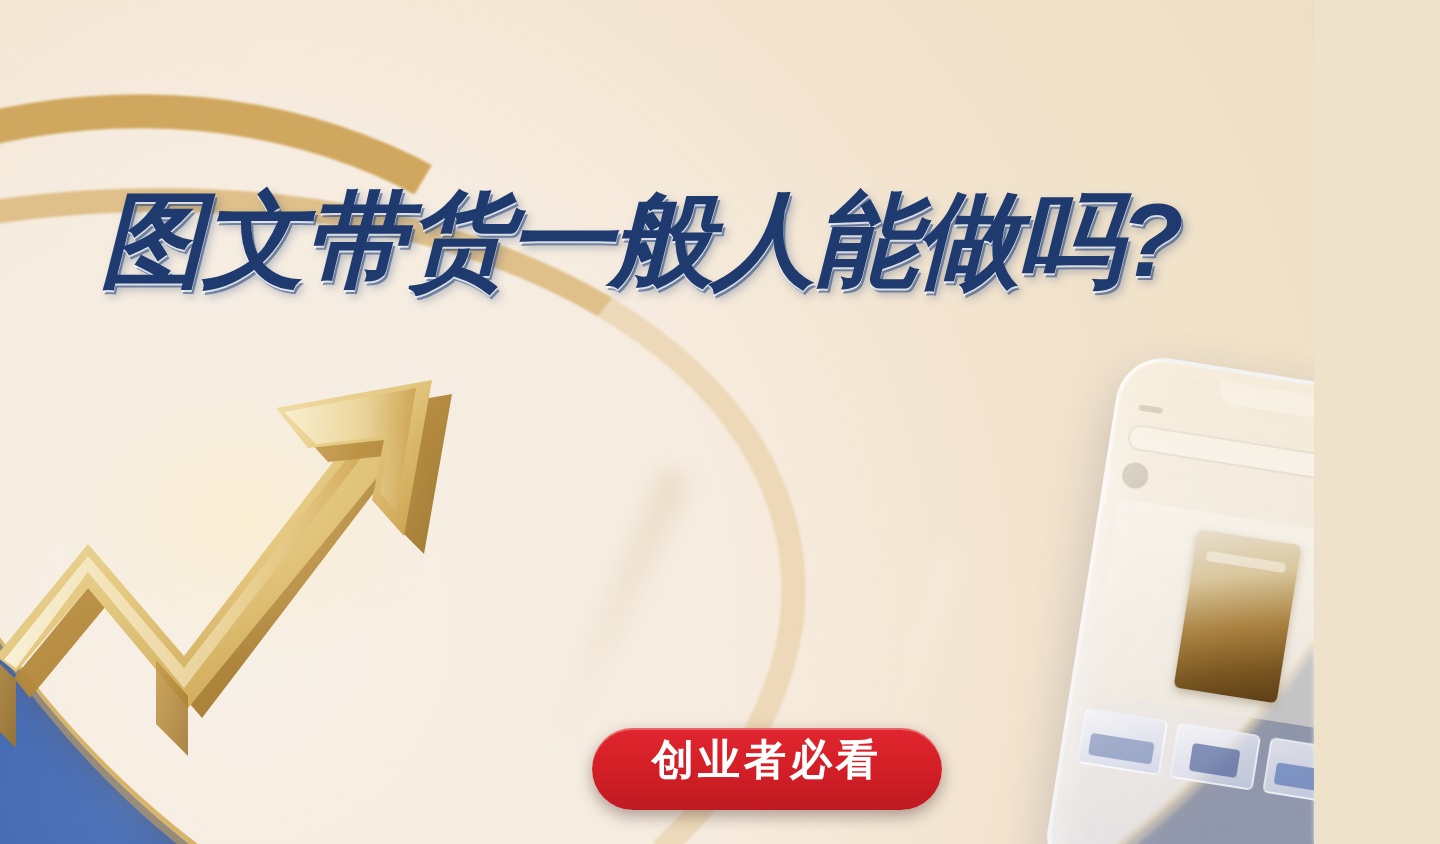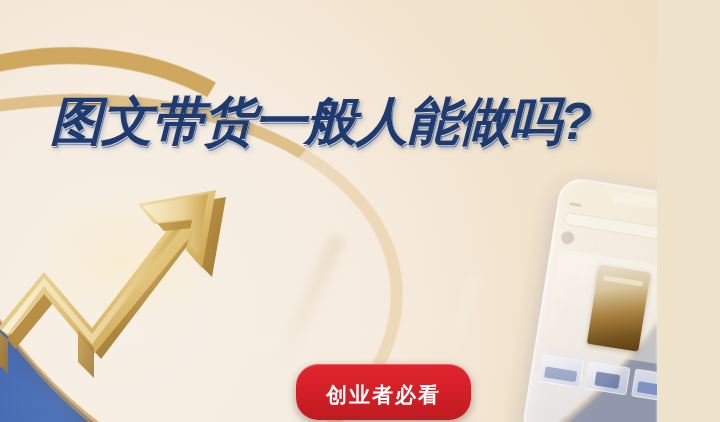--- a/index.html
+++ b/index.html
@@ -105,21 +105,21 @@
     font-weight:bold;
     letter-spacing:.5px;
     color:#6b6b70;
     white-space:nowrap;
     text-shadow:0 1px 0 rgba(255,255,255,.85);
   }
 
   
   .badge{
     position:absolute;left:296px;top:364px;
-    padding:17px 30px 11px;
+    padding:2px 30px 11px;
     border-radius:22px;
     background:linear-gradient(180deg,#e0262f 0%,#d41f27 48%,#bf1a22 100%);
     color:#fff;
     font-size:21px;font-weight:bold;letter-spacing:2px;
     box-shadow:0 3px 8px rgba(40,10,10,.35), inset 0 1px 0 rgba(255,255,255,.28);
     white-space:nowrap;
   }
 
   
   .phone{

